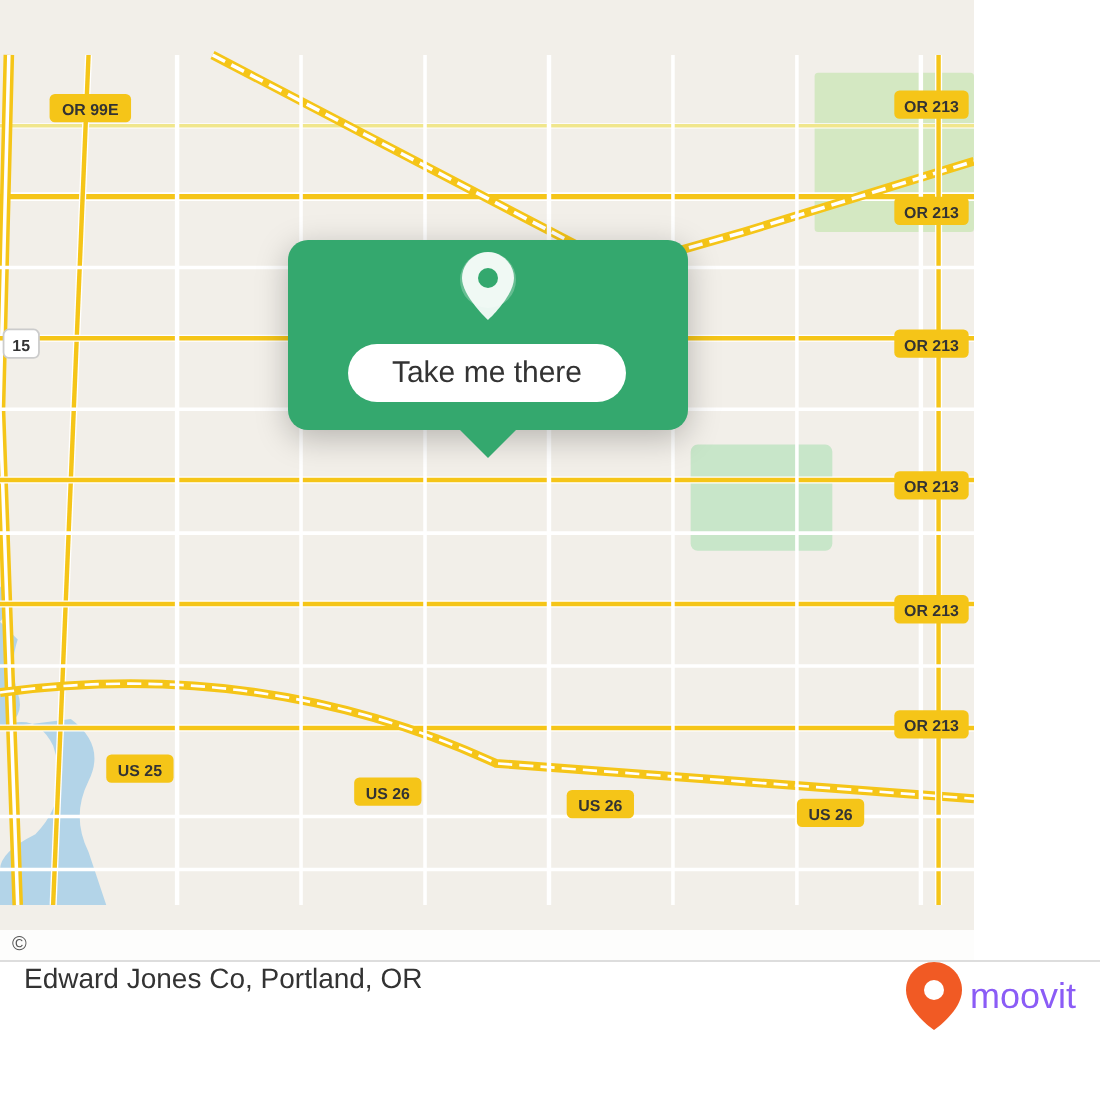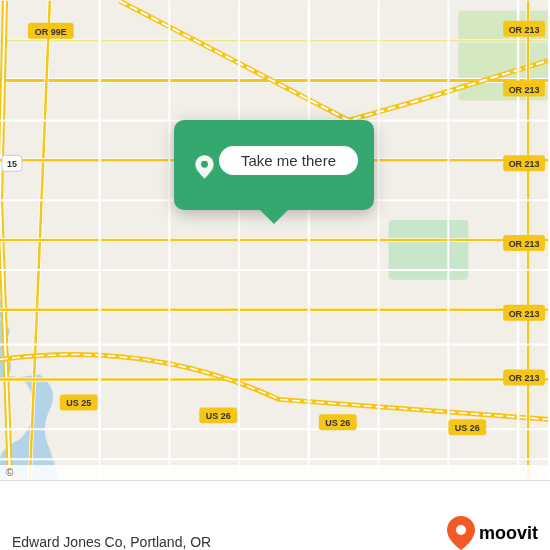--- a/index.html
+++ b/index.html
@@ -1,20 +1,20 @@
 <!DOCTYPE html>
 <html><head>
   <meta charset="utf-8">
   <style>
     * { margin: 0; padding: 0; box-sizing: border-box; }
     body { width: 550px; height: 550px; overflow: hidden; font-family: Arial, sans-serif; position: relative; }
 
     
     #map-container {
-      width: 548px;
+      width: 487px;
       height: 480px;
       position: relative;
       overflow: hidden;
       background-color: #e5e5e5;
     }
 
     
     .map-bg {
       width: 100%;
       height: 100%;
@@ -45,21 +45,21 @@
       align-items: center;
       gap: 4px;
     }
 
     
     #footer {
       width: 550px;
       height: 70px;
       background: #fff;
       display: flex;
-      align-items: flex-end;
+      align-items: flex-start;
       padding: 0 12px;
       border-top: 1px solid #ddd;
       position: relative;
     }
 
     #footer-text {
       flex: 1;
       font-size: 14px;
       color: #333;
     }
@@ -67,23 +67,23 @@
     
     .popup-card {
       position: absolute;
       top: 120px;
       left: 50%;
       transform: translateX(-50%);
       width: 200px;
       background: #34a86e;
       border-radius: 10px;
       display: flex;
-      flex-direction: row;
-      align-items: flex-start;
-      padding: 26px 16px 14px 16px;
+      flex-direction: column;
+      align-items: center;
+      padding: 2px 16px 14px 16px;
       box-shadow: 0 4px 16px rgba(0,0,0,0.25);
       z-index: 10;
     }
 
     .popup-card::after {
       content: '';
       position: absolute;
       bottom: -14px;
       left: 50%;
       transform: translateX(-50%);
@@ -234,15 +234,15 @@
   </div>
 </div>
 
 <div id="footer">
   <span id="footer-text">Edward Jones Co, Portland, OR</span>
   <div class="moovit-logo-wrap">
     <svg width="28" height="34" viewBox="0 0 28 34">
       <path d="M14 0 C6.3 0 0 6.3 0 14 C0 24.5 14 34 14 34 C14 34 28 24.5 28 14 C28 6.3 21.7 0 14 0 Z" fill="#f15a24"></path>
       <circle cx="14" cy="14" r="5" fill="white"></circle>
     </svg>
-    <span style="color:#000000; font-weight:bold; font-size:18px; margin-left:4px;">moovit</span>
+    <span style="color:#8b5cf6; font-weight:normal; font-size:18px; margin-left:4px;">moovit</span>
   </div>
 </div>
 
 </body></html>

